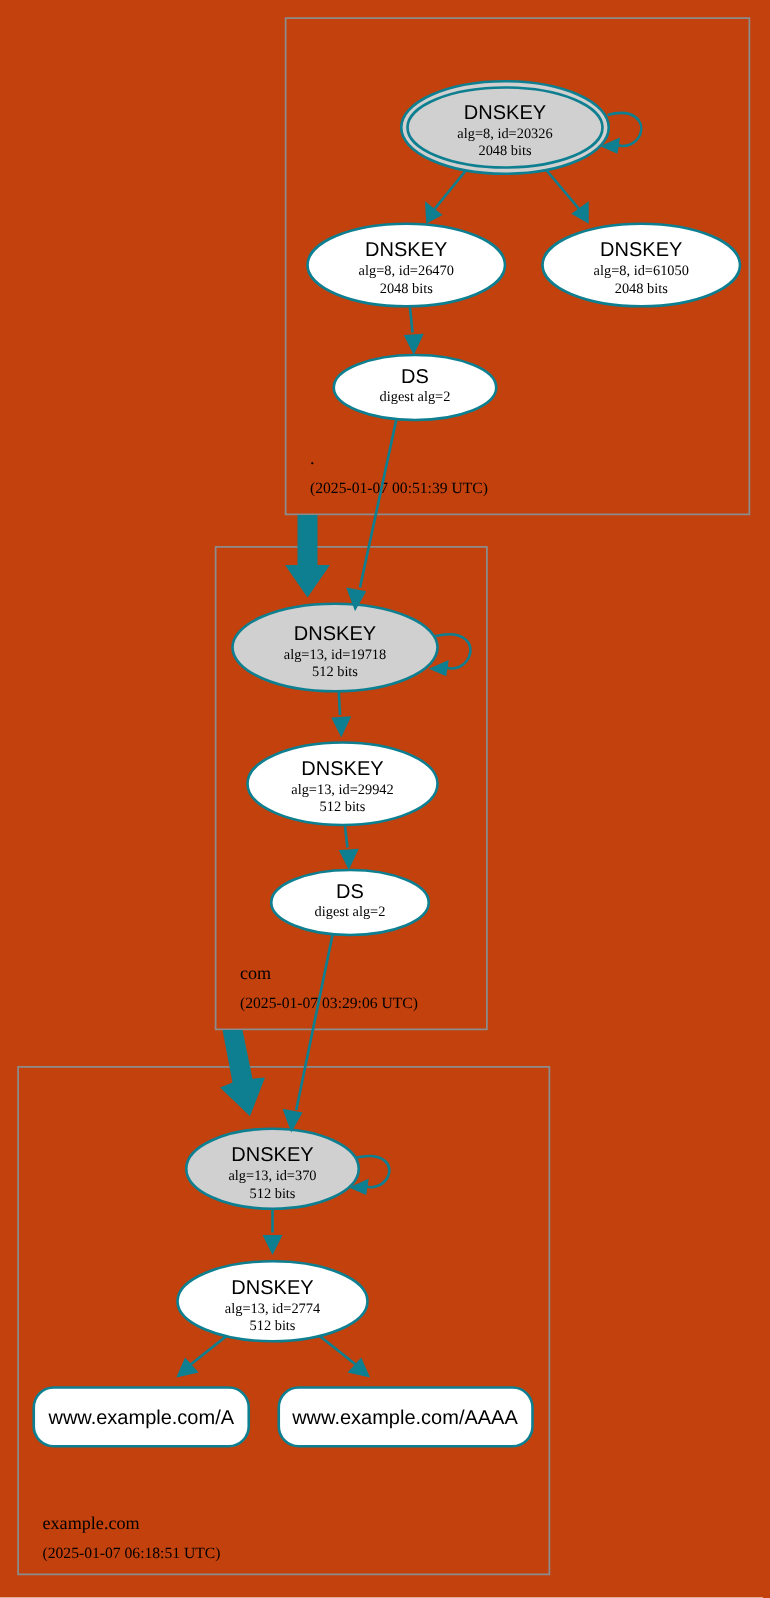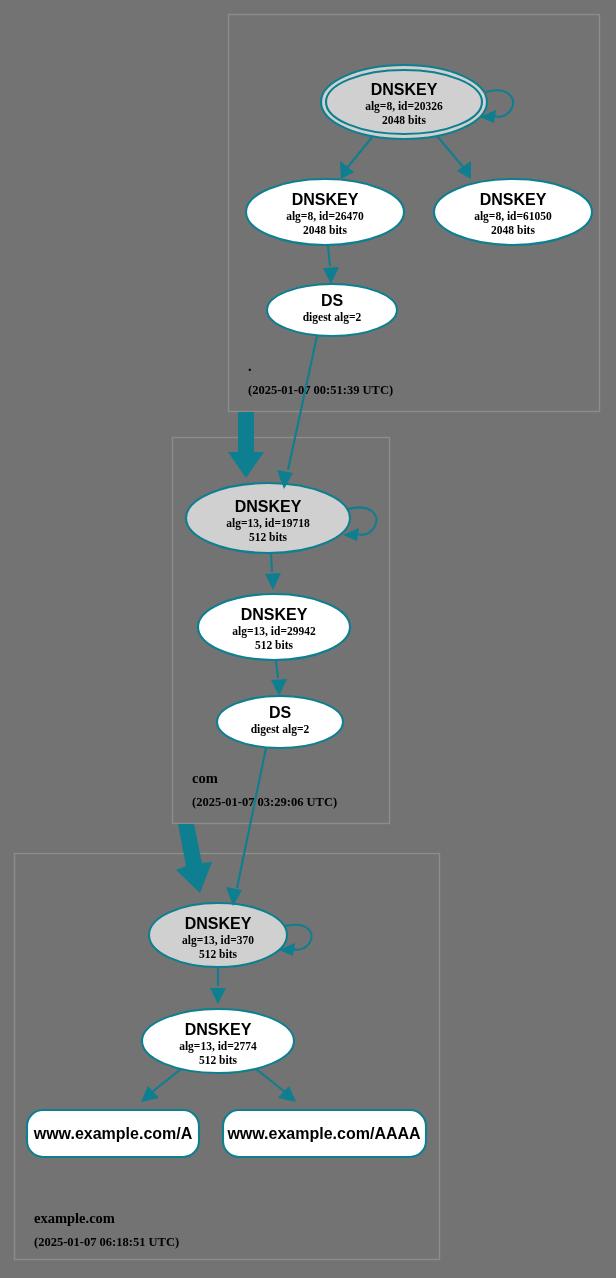--- a/index.html
+++ b/index.html
@@ -4,24 +4,23 @@
 <style>
   html, body {
     margin: 0;
     padding: 0;
     background: #ffffff;
   }
   #stage {
     position: relative;
     width: 616px;
     height: 1278px;
-    background: #737373;
+    background: #c2410c;
     overflow: hidden;
     font-family: "Liberation Sans", sans-serif;
-    font-weight: bold;
   }
   #graph-svg {
     position: absolute;
     left: 0;
     top: 0;
     width: 616px;
     height: 1278px;
     display: block;
   }
   .node-title {

